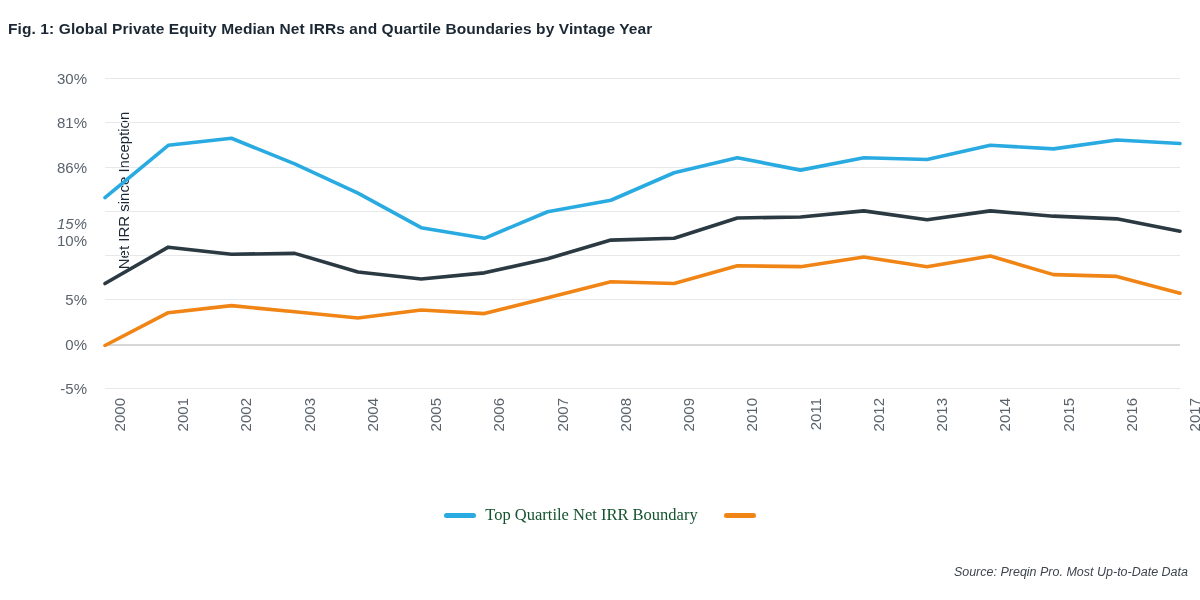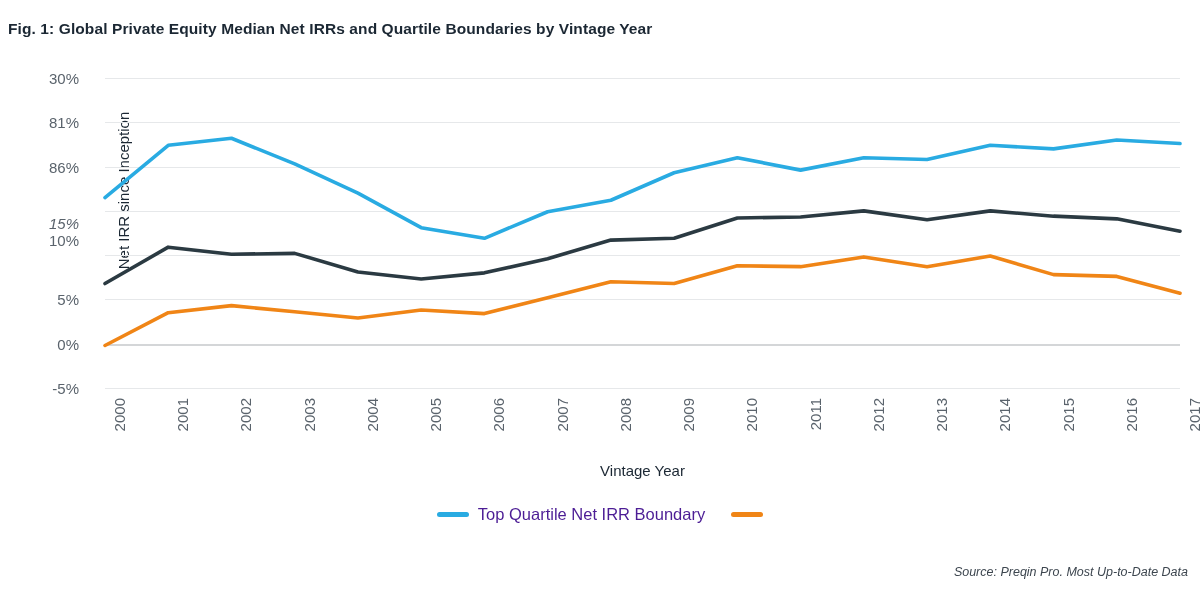--- a/index.html
+++ b/index.html
@@ -44,21 +44,21 @@
     text-align: center;
     transform: rotate(-90deg);
     transform-origin: center center;
     font-size: 15px;
     color: #1b2733;
     white-space: nowrap;
   }
   .y-tick {
     position: absolute;
     right: 100%;
-    margin-right: 26px;
+    margin-right: 18px;
     transform: translateY(-50%);
     font-size: 15px;
     color: #5a636c;
     white-space: nowrap;
   }
   .gridline {
     position: absolute;
     left: 0;
     right: 0;
     height: 1px;
@@ -95,22 +95,23 @@
     display: flex;
     justify-content: center;
     align-items: center;
     gap: 26px;
   }
   .legend-item {
     display: flex;
     align-items: center;
     gap: 9px;
     font-size: 16.5px;
-    color: #4c1d95;
-    white-space: nowrap;
+    color: #14532d;
+    white-space: nowrap;
+    font-family: Liberation Serif, serif;
   }
   .legend-swatch {
     display: block;
     width: 32px;
     height: 5px;
     border-radius: 3px;
   }
   .source-note {
     position: absolute;
     right: 12px;
@@ -177,21 +178,20 @@
         <div class="x-tick" style="left: 1017.76px;">2016</div>
         <div class="x-tick" style="left: 1081px;">2017</div>
       </div>
     <svg class="series-svg" id="series-svg" width="1075" height="310">
         <polyline points="0.00,119.57 63.24,67.31 126.47,60.23 189.71,85.91 252.94,115.14 316.18,149.69 379.41,160.31 442.65,133.74 505.88,122.23 569.12,94.77 632.35,79.71 695.59,92.11 758.82,79.71 822.06,81.49 885.29,67.31 948.53,70.86 1011.76,62.00 1075.00,65.54" fill="none" stroke="#29ABE2" stroke-width="3.6" stroke-linejoin="round" stroke-linecap="round"></polyline>
         <polyline points="0.00,205.49 63.24,169.17 126.47,176.26 189.71,175.37 252.94,193.97 316.18,201.06 379.41,194.86 442.65,180.69 505.88,162.09 569.12,160.31 632.35,139.94 695.59,139.06 758.82,132.86 822.06,141.71 885.29,132.86 948.53,138.17 1011.76,140.83 1075.00,153.23" fill="none" stroke="#2B3A42" stroke-width="3.6" stroke-linejoin="round" stroke-linecap="round"></polyline>
         <polyline points="0.00,267.49 63.24,234.71 126.47,227.63 189.71,233.83 252.94,240.03 316.18,232.06 379.41,235.60 442.65,219.66 505.88,203.71 569.12,205.49 632.35,187.77 695.59,188.66 758.82,178.91 822.06,188.66 885.29,178.03 948.53,196.63 1011.76,198.40 1075.00,215.23" fill="none" stroke="#F08516" stroke-width="3.6" stroke-linejoin="round" stroke-linecap="round"></polyline>
       </svg>
   </div>
 
-  <div class="x-axis-title">Vintage Year</div>
 
   <div class="legend" id="legend">
       <div class="legend-item">
         <span class="legend-swatch" style="background: rgb(41, 171, 226);"></span>
         <span>Top Quartile Net IRR Boundary</span>
       </div>
       <div class="legend-item">
         <span class="legend-swatch" style="background: rgb(240, 133, 22);"></span>
       </div>
     </div>

